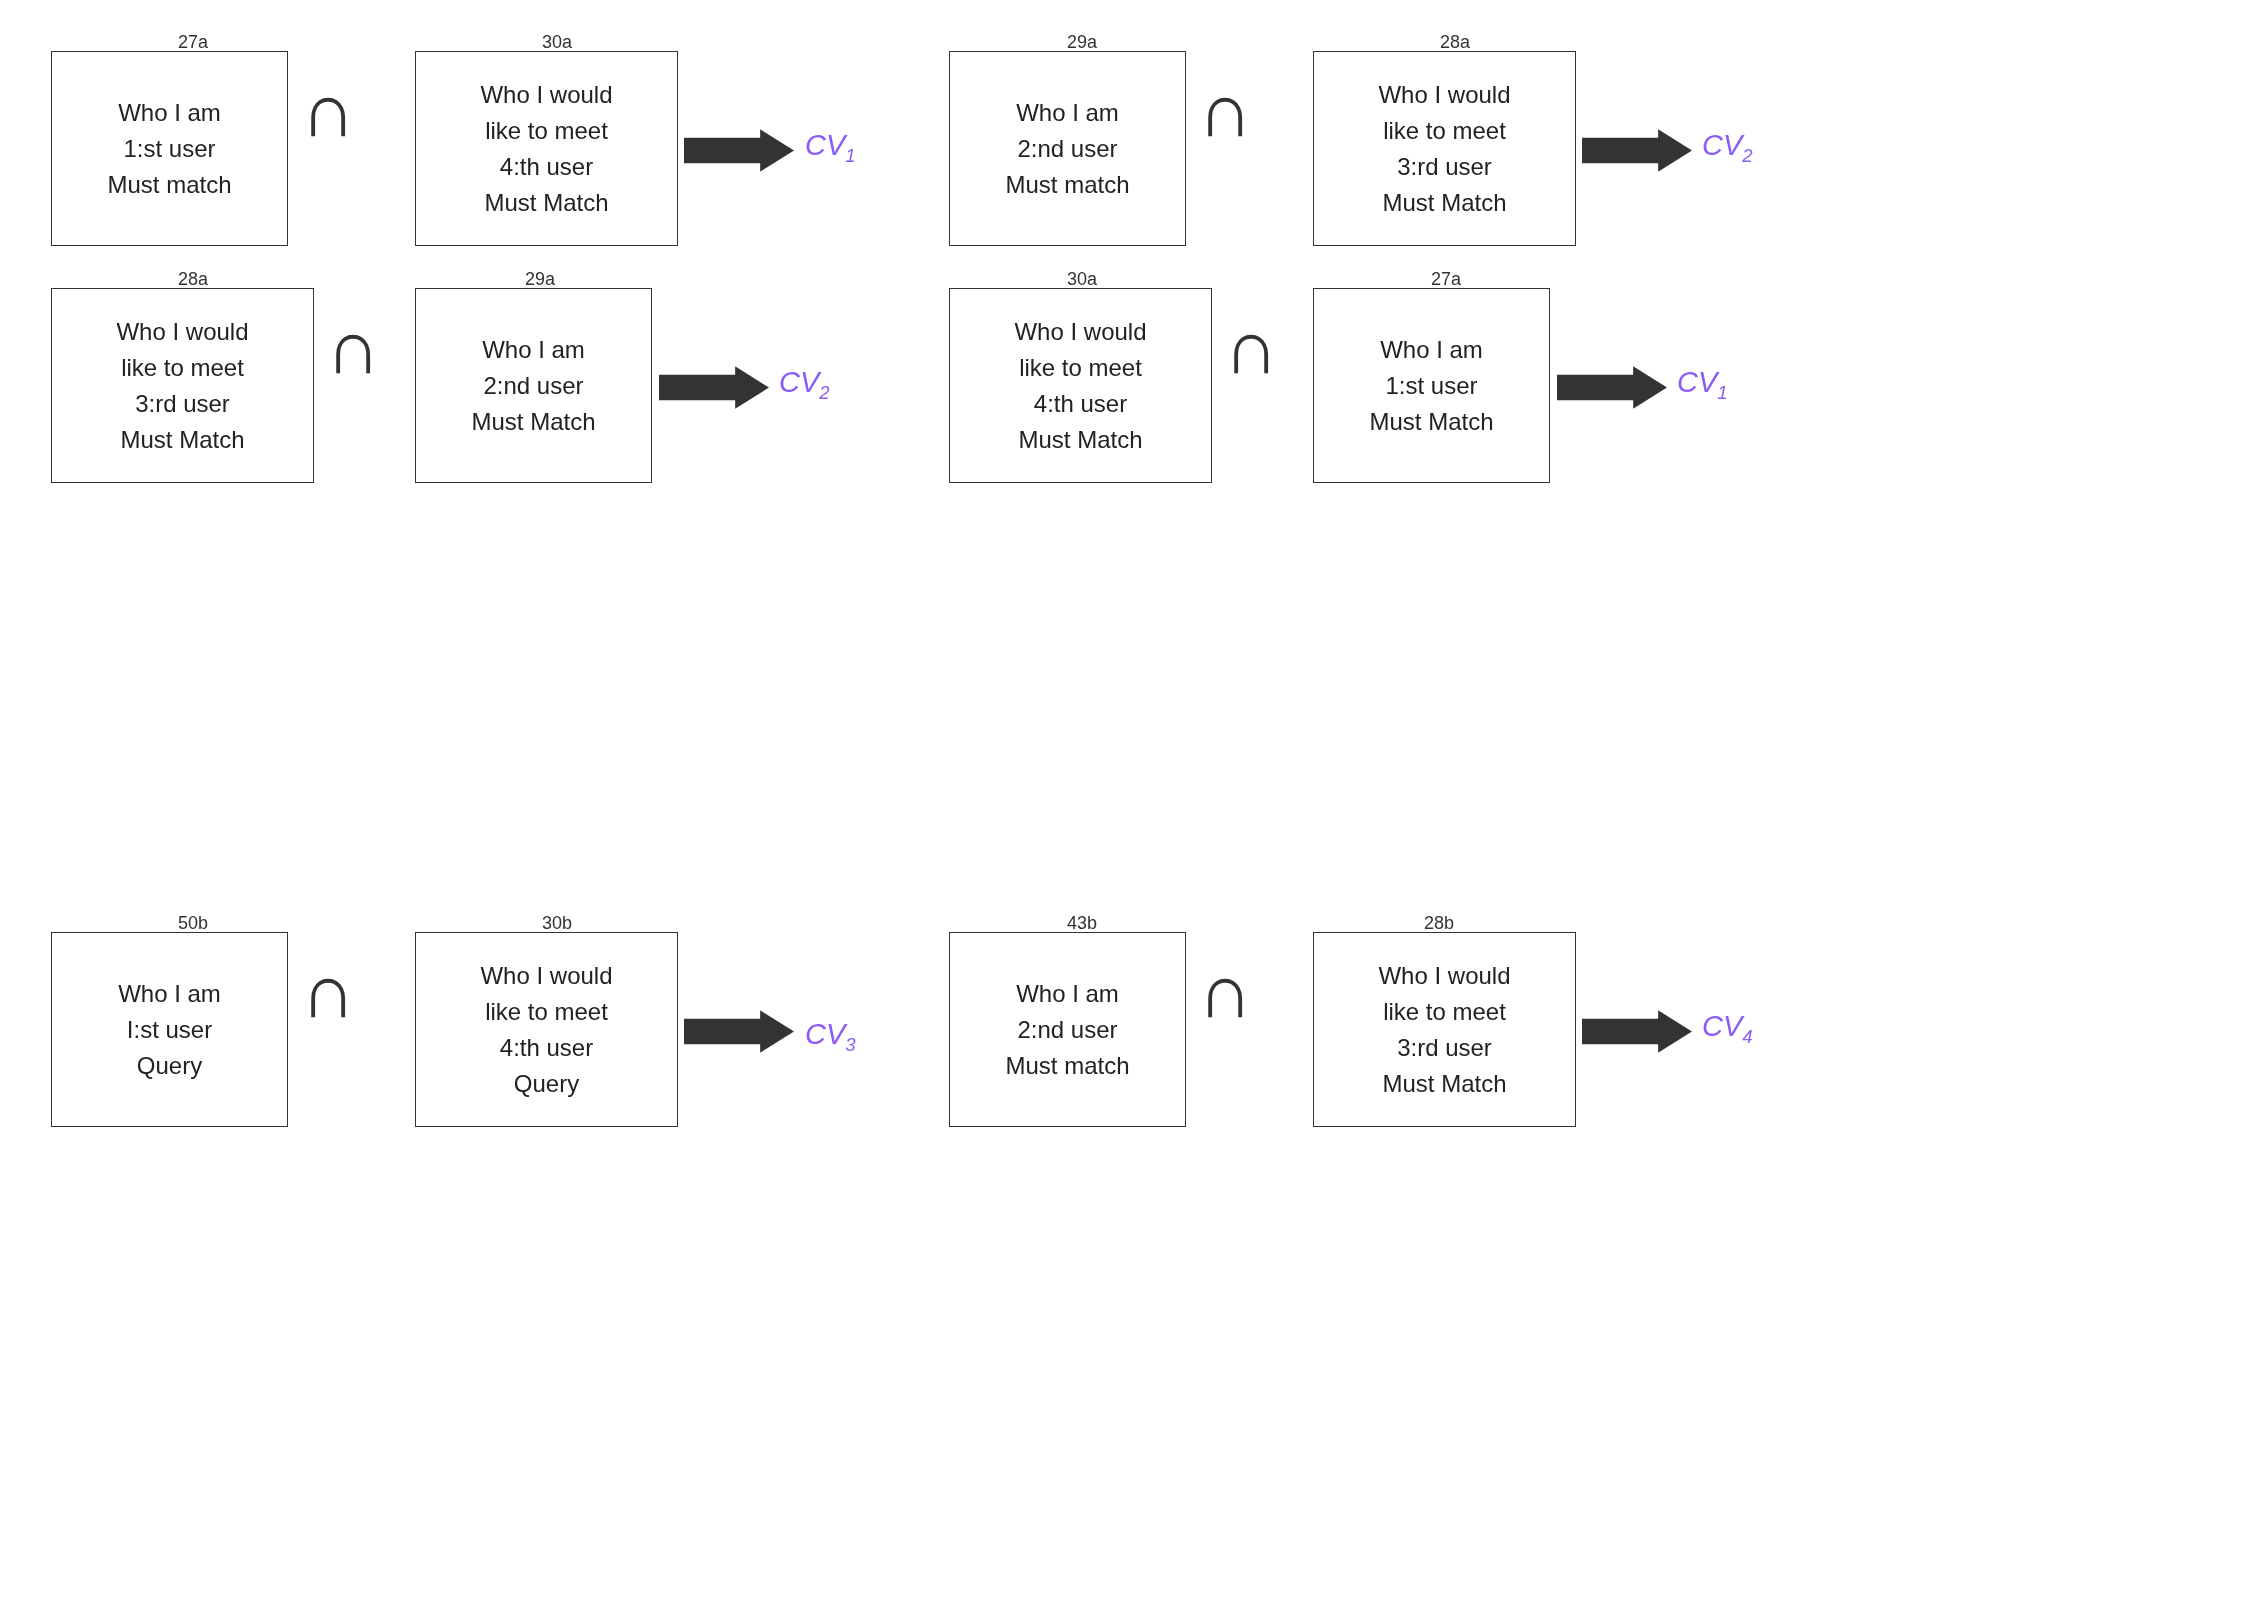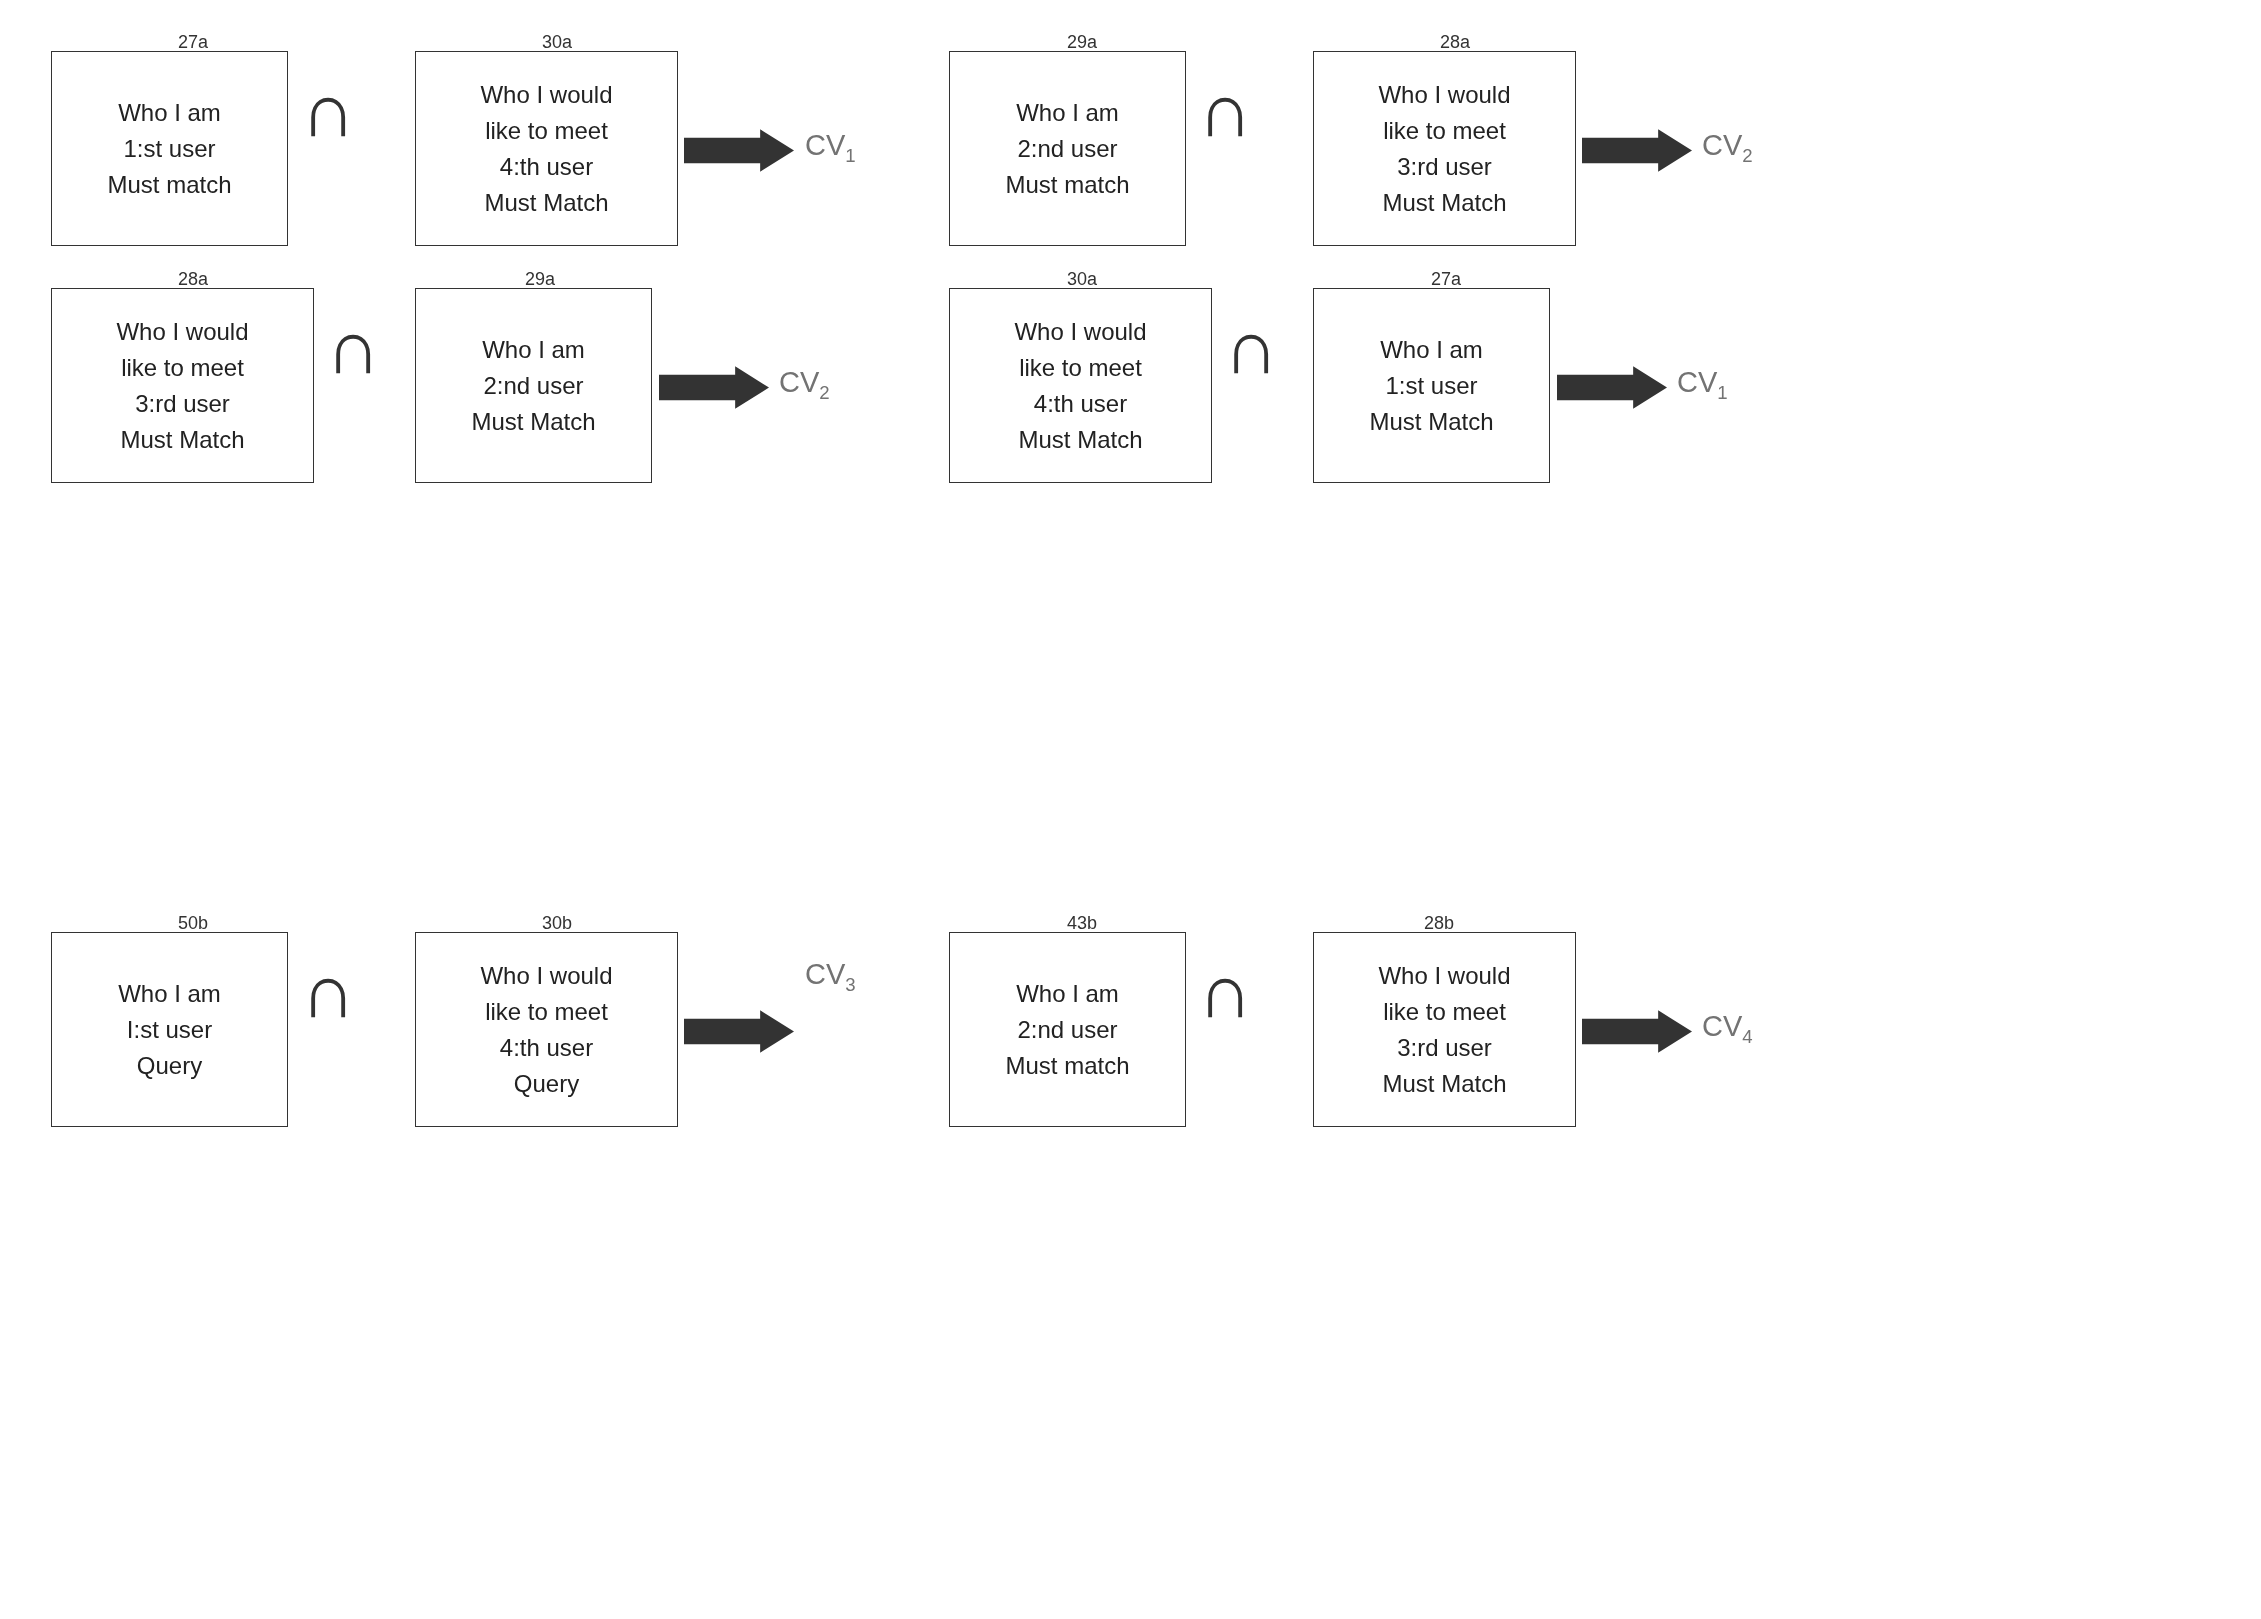--- a/index.html
+++ b/index.html
@@ -45,21 +45,22 @@
     }
 
     
     .arrow {
       position: absolute;
     }
 
     .cv-label {
       position: absolute;
       font-size: 29px;
-      color: #737373;
+      font-style: italic;
+      color: #8b5cf6;
     }
 
     .cv-sub {
       font-size: 18.6px;
       vertical-align: sub;
     }
   </style>
 </head>
 <body>
 
@@ -162,21 +163,21 @@
   <span class="box-label">Who I would<br>like to meet<br>4:th user<br>Query</span>
 </div>
 <span class="ref-label" style="left:542px; top:913px;">30b</span>
 
 <div class="arrow" style="left:684px; top:1006px;">
   <svg width="110" height="51" viewBox="0 0 130 60">
     <polygon points="0,15 90,15 90,5 130,30 90,55 90,45 0,45" fill="#333"></polygon>
   </svg>
 </div>
 
-<div class="cv-label" style="left:805px; top:958px;">
+<div class="cv-label" style="left:805px; top:1018px;">
   CV<sub class="cv-sub">3</sub>
 </div>
 
 <div class="box" style="left:949px; top:932px; width:237px; height:195px;">
   <span class="box-label">Who I am<br>2:nd user<br>Must match</span>
 </div>
 <span class="ref-label" style="left:1067px; top:913px;">43b</span>
 
 <span class="intersect" style="left:1198px; top:953px;">∩</span>
 

